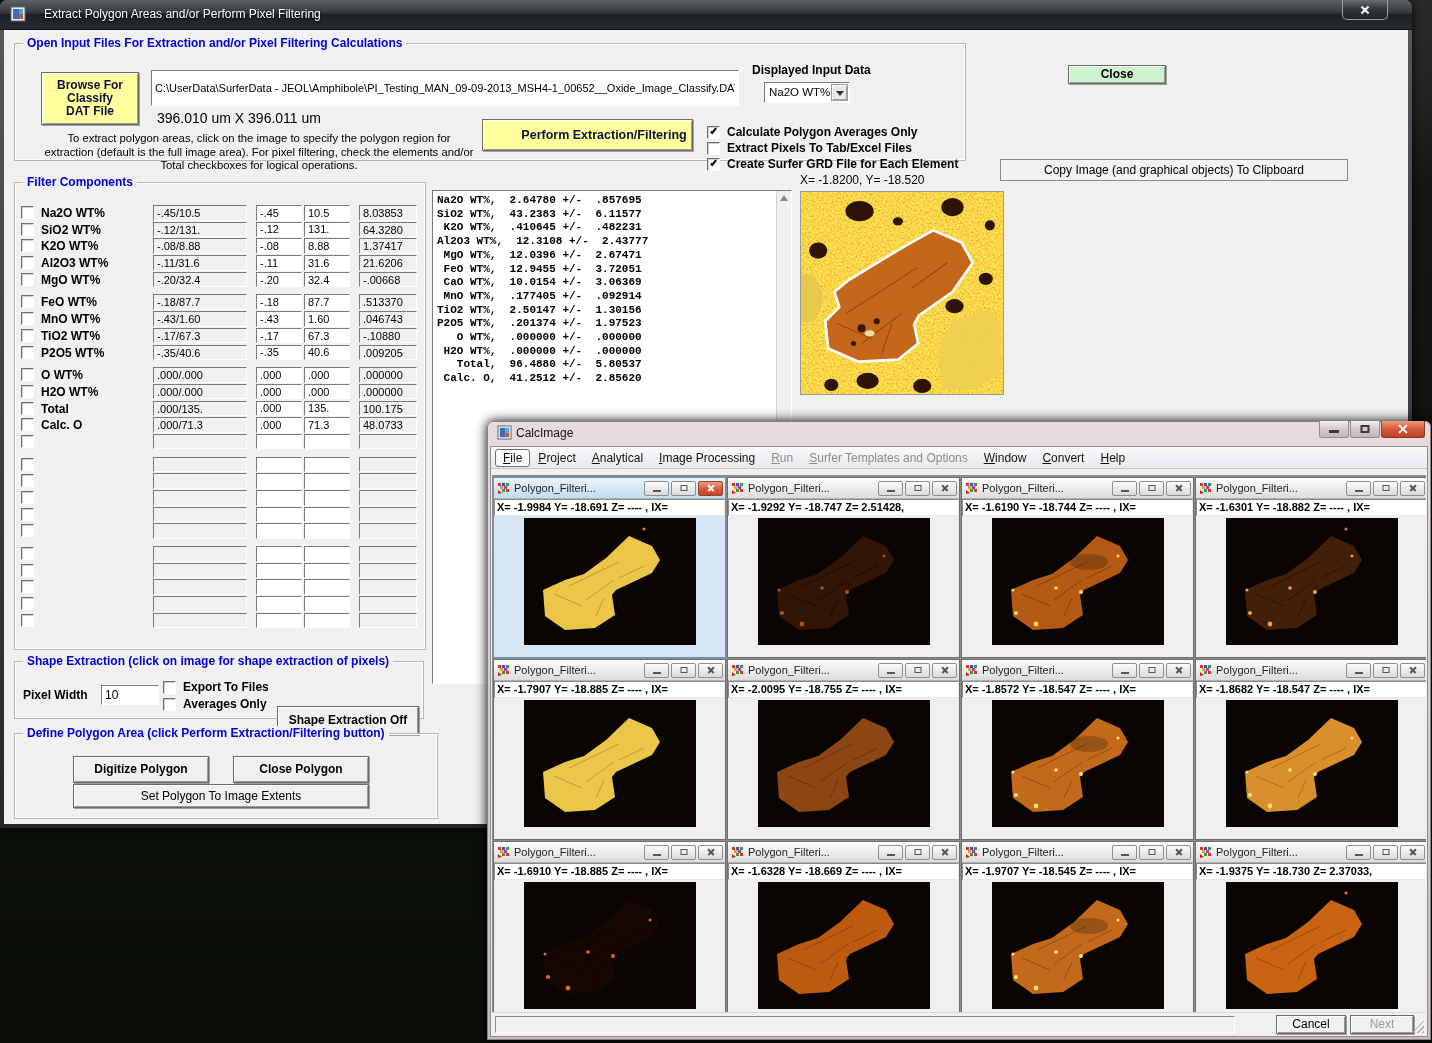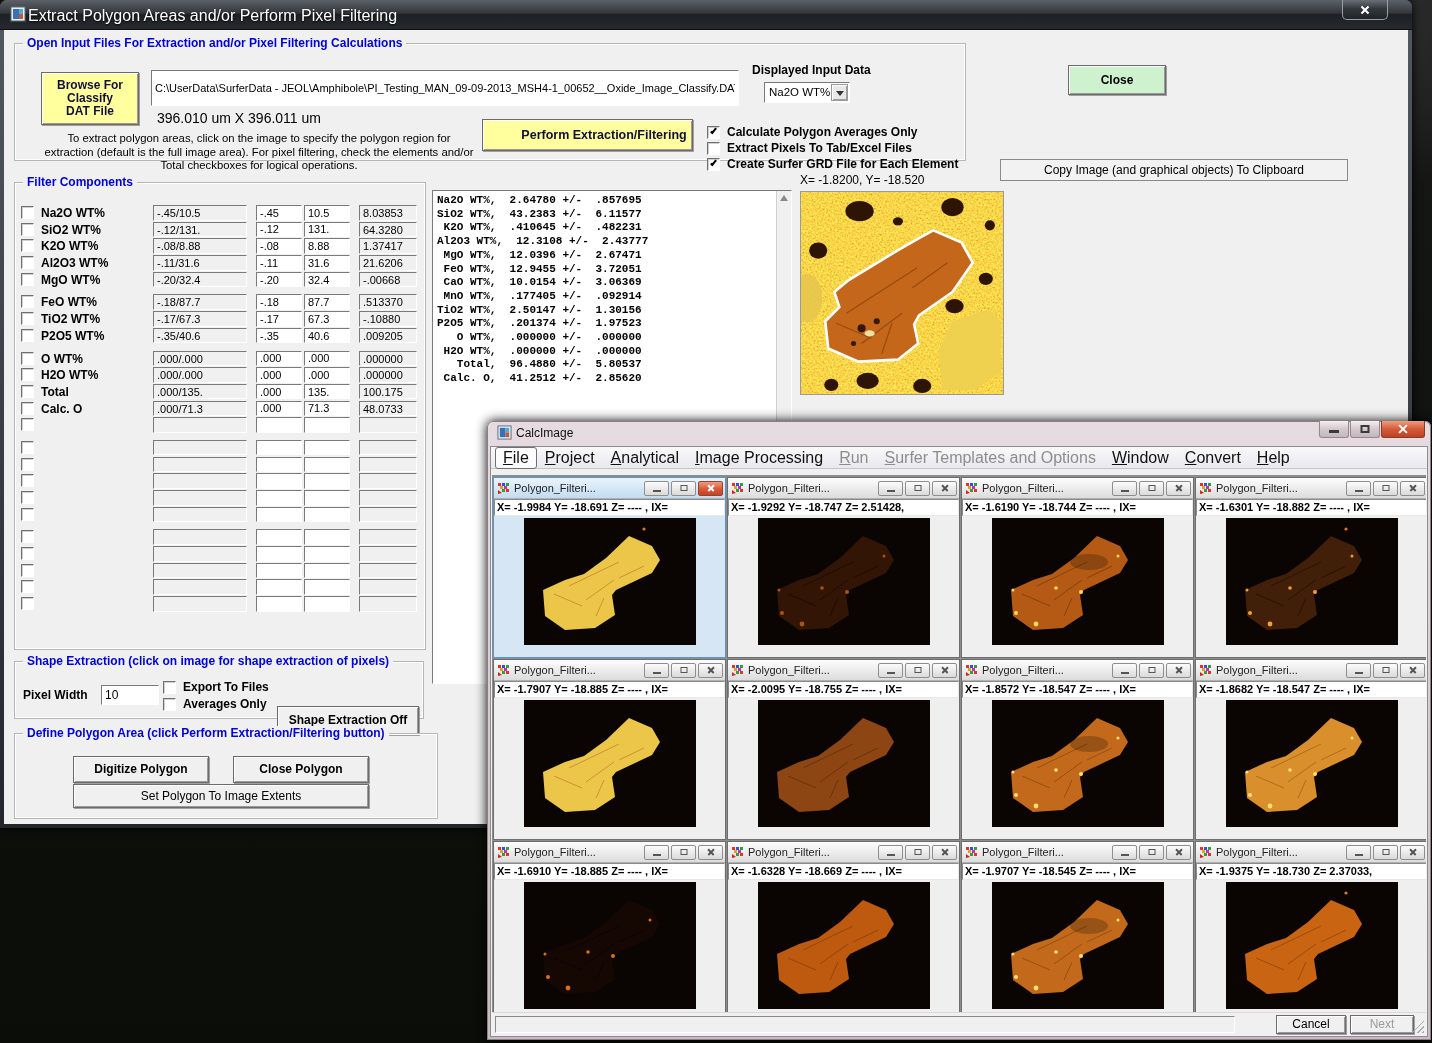--- a/index.html
+++ b/index.html
@@ -51,22 +51,22 @@
     width:9px; height:2px; background:#4a4a4a; transform:translate(-50%,-50%) rotate(45deg); }
   .gx::after { transform:translate(-50%,-50%) rotate(-45deg); }
 
   
   .main-win { position:absolute; left:0; top:0; width:1412px; height:828px;
     background:linear-gradient(#545960,#23262a); border-radius:7px 7px 0 0;
     box-shadow:0 0 10px #000; }
   .main-titlebar { position:relative; height:30px; border-radius:7px 7px 0 0;
     background:linear-gradient(180deg,#5c6167 0%,#33373c 45%,#1d2024 50%,#26292d 100%);
     border-bottom:1px solid #111; }
-  .main-titlebar .apptitle { position:absolute; left:28px; top:7px; color:#fff;
-    font-size:16px; text-shadow:0 1px 2px #000; white-space:nowrap; }
+  .main-titlebar .apptitle { position:absolute; left:44px; top:7px; color:#fff;
+    font-size:12px; text-shadow:0 1px 2px #000; white-space:nowrap; }
   .app-icon { position:absolute; left:10px; top:6px; width:16px; height:16px; }
   .win-close {
     position:absolute; right:24px; top:0; width:46px; height:20px;
     border:1px solid #989ea6; border-top:none; border-radius:0 0 5px 5px;
     background:linear-gradient(#6a6f76,#33383d 45%,#202428);
   }
   .win-close .gx::before,.win-close .gx::after { background:#fff; width:10px; }
   .main-client { position:absolute; left:4px; top:30px; width:1404px; height:794px;
     background:#f0f0f0; }
 
@@ -86,21 +86,21 @@
   .displayed-label { position:absolute; left:748px; top:33px; font-size:12px; font-weight:bold; }
   .combo { position:absolute; left:760px; top:52px; width:86px; height:21px;
     background:#fff; border:1px solid; border-color:#7a7a7a #fff #fff #7a7a7a; }
   .combo-value { position:absolute; left:4px; top:3px; font-size:11.5px; }
   .combo-btn { position:absolute; right:1px; top:1px; width:17px; height:17px;
     background:#e8e8e8; border:1px solid #9a9a9a;
     box-shadow:inset 1px 1px 0 #fff, inset -1px -1px 0 #a0a0a0; }
   .combo-btn::after { content:""; position:absolute; left:4px; top:6px;
     border-left:4px solid transparent; border-right:4px solid transparent; border-top:5px solid #333; }
 
-  .close-btn { left:1064px; top:35px; width:98px; height:30px; }
+  .close-btn { left:1064px; top:35px; width:98px; height:19px; }
   .copy-btn  { left:996px;  top:129px; width:348px; height:22px; font-size:12px;
     box-shadow:none; border:1px solid #8a8a8a; background:#f2f2f2; }
 
   .img-coords { position:absolute; left:796px; top:143px; font-size:12px; }
   .sample-frame { position:absolute; left:796px; top:161px; width:204px; height:204px;
     border:1px solid #9a9a9a; background:#000; }
 
   
   .fc-rows { position:absolute; left:0; top:22px; right:0; }
   .fc-row { position:relative; height:15.7px; margin-bottom:1px; }
@@ -153,21 +153,21 @@
     width:10px; height:3px; background:#3a3a3a; }
   .g-res { position:absolute; left:50%; top:50%; transform:translate(-50%,-50%);
     width:9px; height:8px; border:2px solid #3a3a3a; background:transparent; }
   .cbtn-close .gx::before,.cbtn-close .gx::after { background:#fff; width:11px; }
 
   .calc-body { position:absolute; left:3px; right:3px; top:25px; bottom:3px;
     background:#f0f0f0; border:1px solid #8d8d8d; }
   .menubar { position:relative; height:22px;
     background:linear-gradient(#f9f9f9,#e9e9ee); border-bottom:1px solid #c6c6c6;
     display:flex; align-items:center; padding-left:4px; }
-  .menu-item { display:inline-block; font-size:16px; padding:2px 8px; color:#111; white-space:nowrap; }
+  .menu-item { display:inline-block; font-size:12px; padding:2px 8px; color:#111; white-space:nowrap; }
   .menu-item::first-letter { text-decoration:underline; }
   .menu-item.disabled { color:#8d8d8d; }
   .menu-item.boxed { border:1px solid #707070; border-radius:3px; background:#fcfcfc; padding:1px 7px; }
 
   .mdi-area { position:absolute; left:1px; right:1px; top:28px; height:539px;
     background:#8c8c8c; overflow:hidden;
     display:grid; grid-template-columns:repeat(4,233px); grid-auto-rows:181px; gap:1px;
     padding:2px 0 0 1px; }
   .mdi-child { position:relative; background:#efefef; border:1px solid #6e6e6e;
     display:flex; flex-direction:column; overflow:hidden; }
@@ -344,20 +344,28 @@
   <div class="fc-row">
     <span class="chk fc-chk"></span>
     <span class="fc-label">FeO WT%</span>
     <span class="fc-range sunken-gray">-.18/87.7</span>
     <input class="fc-min sunken-white" value="-.18" style="">
     <input class="fc-max sunken-white" value="87.7" style="">
     <span class="fc-val sunken-gray">.513370</span>
   </div>
 
 
+  <div class="fc-row">
+    <span class="chk fc-chk"></span>
+    <span class="fc-label">MnO WT%</span>
+    <span class="fc-range sunken-gray">-.43/1.60</span>
+    <input class="fc-min sunken-white" value="-.43" style="">
+    <input class="fc-max sunken-white" value="1.60" style="">
+    <span class="fc-val sunken-gray">.046743</span>
+  </div>
 
   <div class="fc-row">
     <span class="chk fc-chk"></span>
     <span class="fc-label">TiO2 WT%</span>
     <span class="fc-range sunken-gray">-.17/67.3</span>
     <input class="fc-min sunken-white" value="-.17" style="">
     <input class="fc-max sunken-white" value="67.3" style="">
     <span class="fc-val sunken-gray">-.10880</span>
   </div>
 

